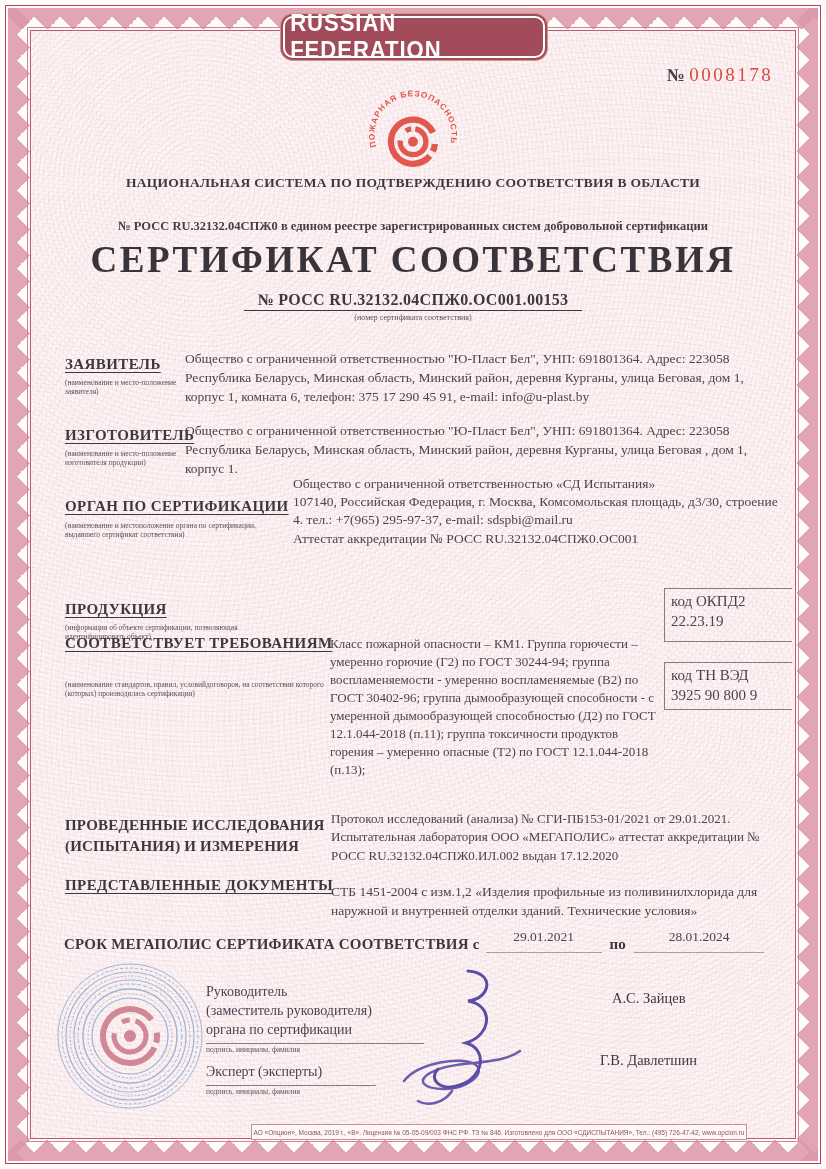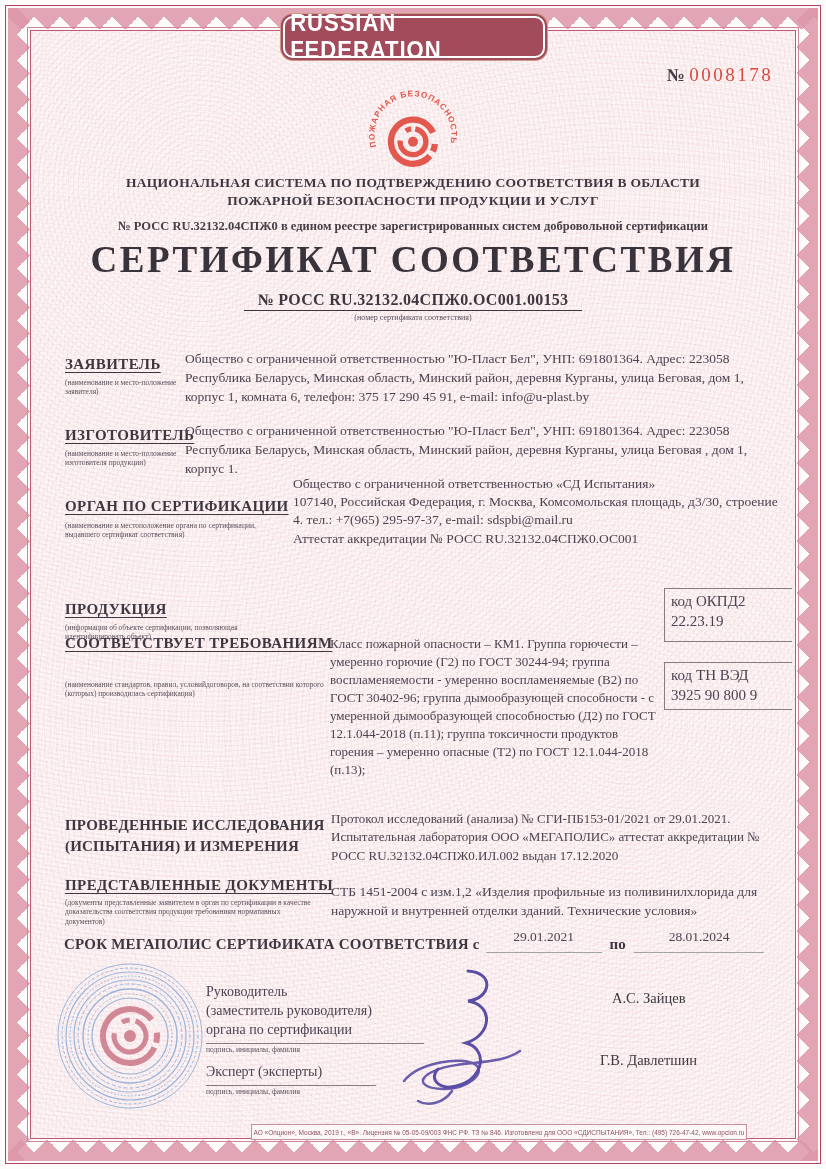--- a/index.html
+++ b/index.html
@@ -114,21 +114,20 @@
       </text>
       <g transform="translate(55,58)">
         <circle r="23" fill="none" stroke="#e2584e" stroke-width="6.5" stroke-dasharray="118 12 8 7" transform="rotate(40)"></circle>
         <circle r="13.5" fill="none" stroke="#e2584e" stroke-width="5.5" stroke-dasharray="62 12 6 5" transform="rotate(-80)"></circle>
         <circle r="5.2" fill="#e2584e"></circle>
       </g>
     </svg>
   </div>
 
   <div class="abs sysline" style="top:175px;">НАЦИОНАЛЬНАЯ СИСТЕМА ПО ПОДТВЕРЖДЕНИЮ СООТВЕТСТВИЯ В ОБЛАСТИ</div>
-  <div class="abs sysline" style="top:193px;">ПОЖАРНОЙ БЕЗОПАСНОСТИ ПРОДУКЦИИ И УСЛУГ</div>
   <div class="abs registry" style="top:219px;">№ РОСС RU.32132.04СПЖ0 в едином реестре зарегистрированных систем добровольной сертификации</div>
 
   <div class="abs doc-title">СЕРТИФИКАТ СООТВЕТСТВИЯ</div>
   <div class="abs certnum-wrap">
     <span class="certnum">№   РОСС RU.32132.04СПЖ0.ОС001.00153</span>
   </div>
   <div class="abs certnum-cap">(номер сертификата соответствия)</div>
 
   <div class="abs lbl" style="left:65px; top:356px;">ЗАЯВИТЕЛЬ</div>
   <div class="abs sub" style="left:65px; top:378px; width:135px;">(наименование и место-положение заявителя)</div>
@@ -159,21 +158,20 @@
 
   <div class="abs lbl" style="left:65px; top:635px;">СООТВЕТСТВУЕТ ТРЕБОВАНИЯМ</div>
   <div class="abs sub" style="left:65px; top:680px; width:265px;">(наименование стандартов, правил, условийдоговоров, на соответствии которого (которых) производилась сертификация)</div>
   <div class="abs body-text" style="left:330px; top:635px; width:332px; line-height:1.38; font-size:13px;">Класс пожарной опасности – КМ1. Группа горючести – умеренно горючие (Г2) по ГОСТ 30244-94; группа воспламеняемости -  умеренно воспламеняемые (В2) по ГОСТ 30402-96; группа дымообразующей способности - с умеренной дымообразующей способностью (Д2) по ГОСТ 12.1.044-2018 (п.11); группа токсичности продуктов горения – умеренно опасные (Т2) по ГОСТ 12.1.044-2018 (п.13);</div>
 
   <div class="abs lbl-plain pre" style="left:65px; top:815px; line-height:1.4;">ПРОВЕДЕННЫЕ ИССЛЕДОВАНИЯ
 (ИСПЫТАНИЯ) И ИЗМЕРЕНИЯ</div>
   <div class="abs body-text" style="left:331px; top:810px; width:448px; font-size:13px;">Протокол исследований (анализа) № СГИ-ПБ153-01/2021 от 29.01.2021. Испытательная лаборатория ООО «МЕГАПОЛИС» аттестат аккредитации № РОСС RU.32132.04СПЖ0.ИЛ.002 выдан 17.12.2020</div>
 
   <div class="abs lbl" style="left:65px; top:877px;">ПРЕДСТАВЛЕННЫЕ ДОКУМЕНТЫ</div>
-  <div class="abs sub" style="left:65px; top:898px; width:250px;">(документы представленные заявителем в орган по сертификации в качестве доказательства соответствия продукции требованиям нормативных документов)</div>
   <div class="abs body-text" style="left:331px; top:882px; width:448px;">СТБ 1451-2004 с изм.1,2 «Изделия профильные из поливинилхлорида для наружной и внутренней отделки зданий. Технические условия»</div>
 
   <div class="abs validity">
     <span class="vlabel">СРОК МЕГАПОЛИС СЕРТИФИКАТА СООТВЕТСТВИЯ с</span>
     <span class="blank" style="width:116px; margin-left:6px;">
       <span class="date">29.01.2021</span>
     </span>
     <span class="vlabel" style="margin:0 8px;">по</span>
     <span class="blank" style="width:130px;">
       <span class="date">28.01.2024</span>

